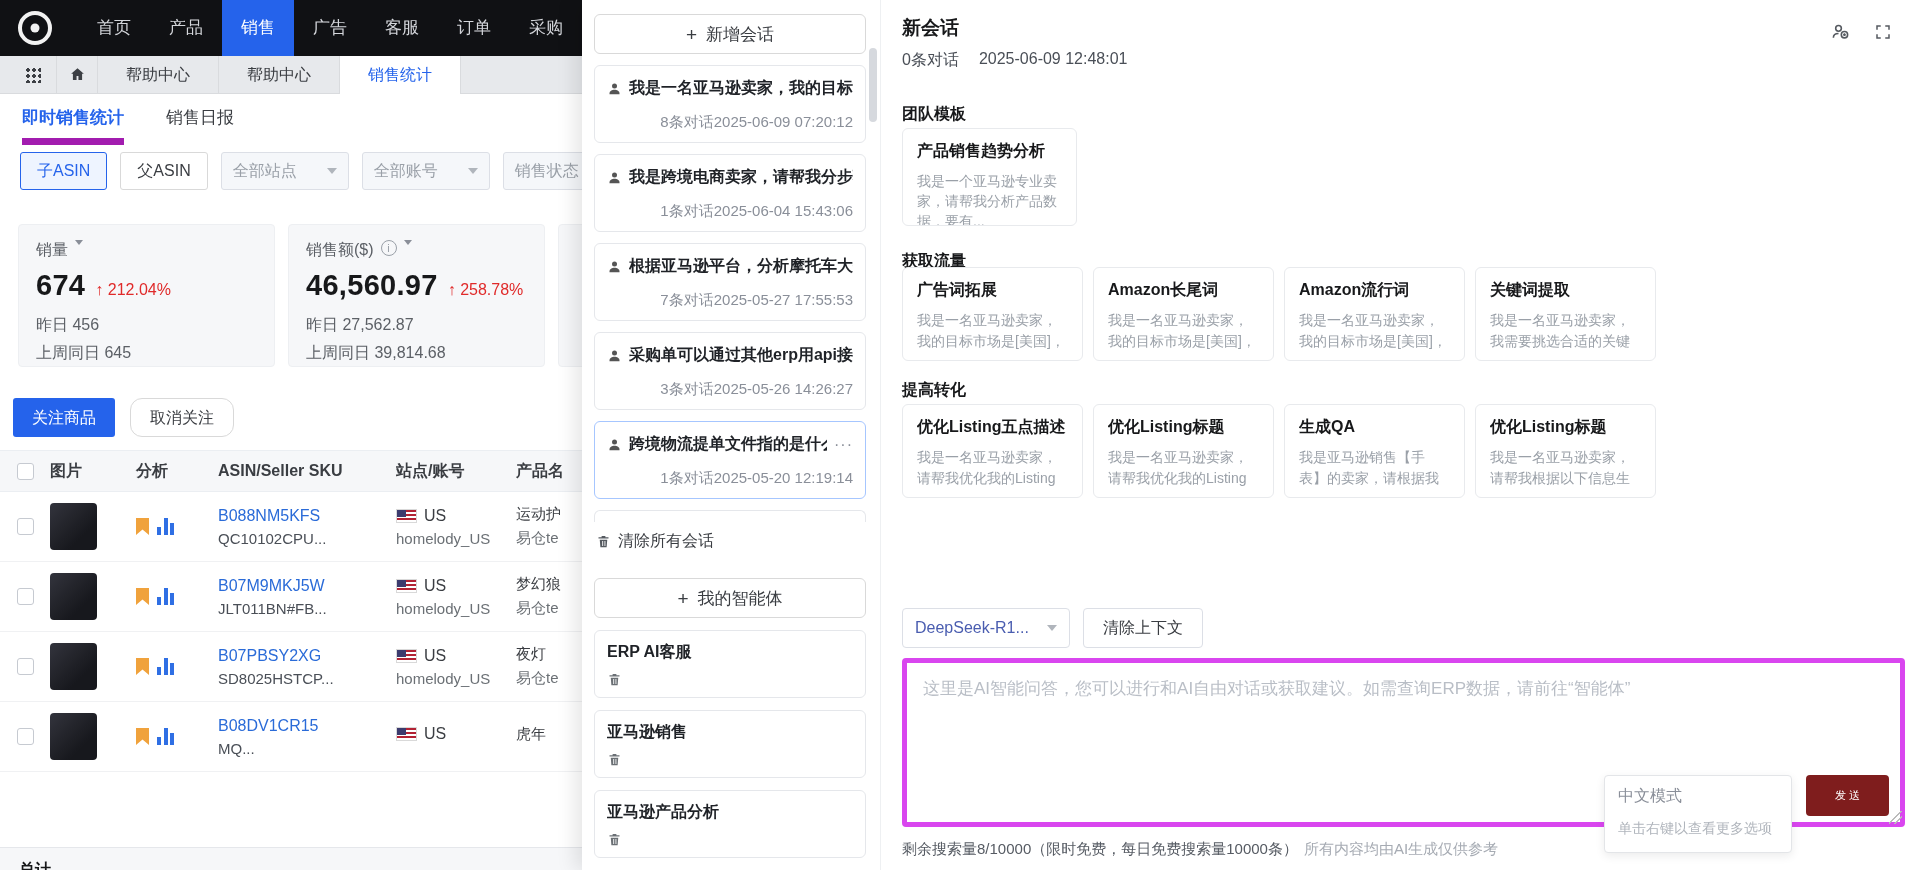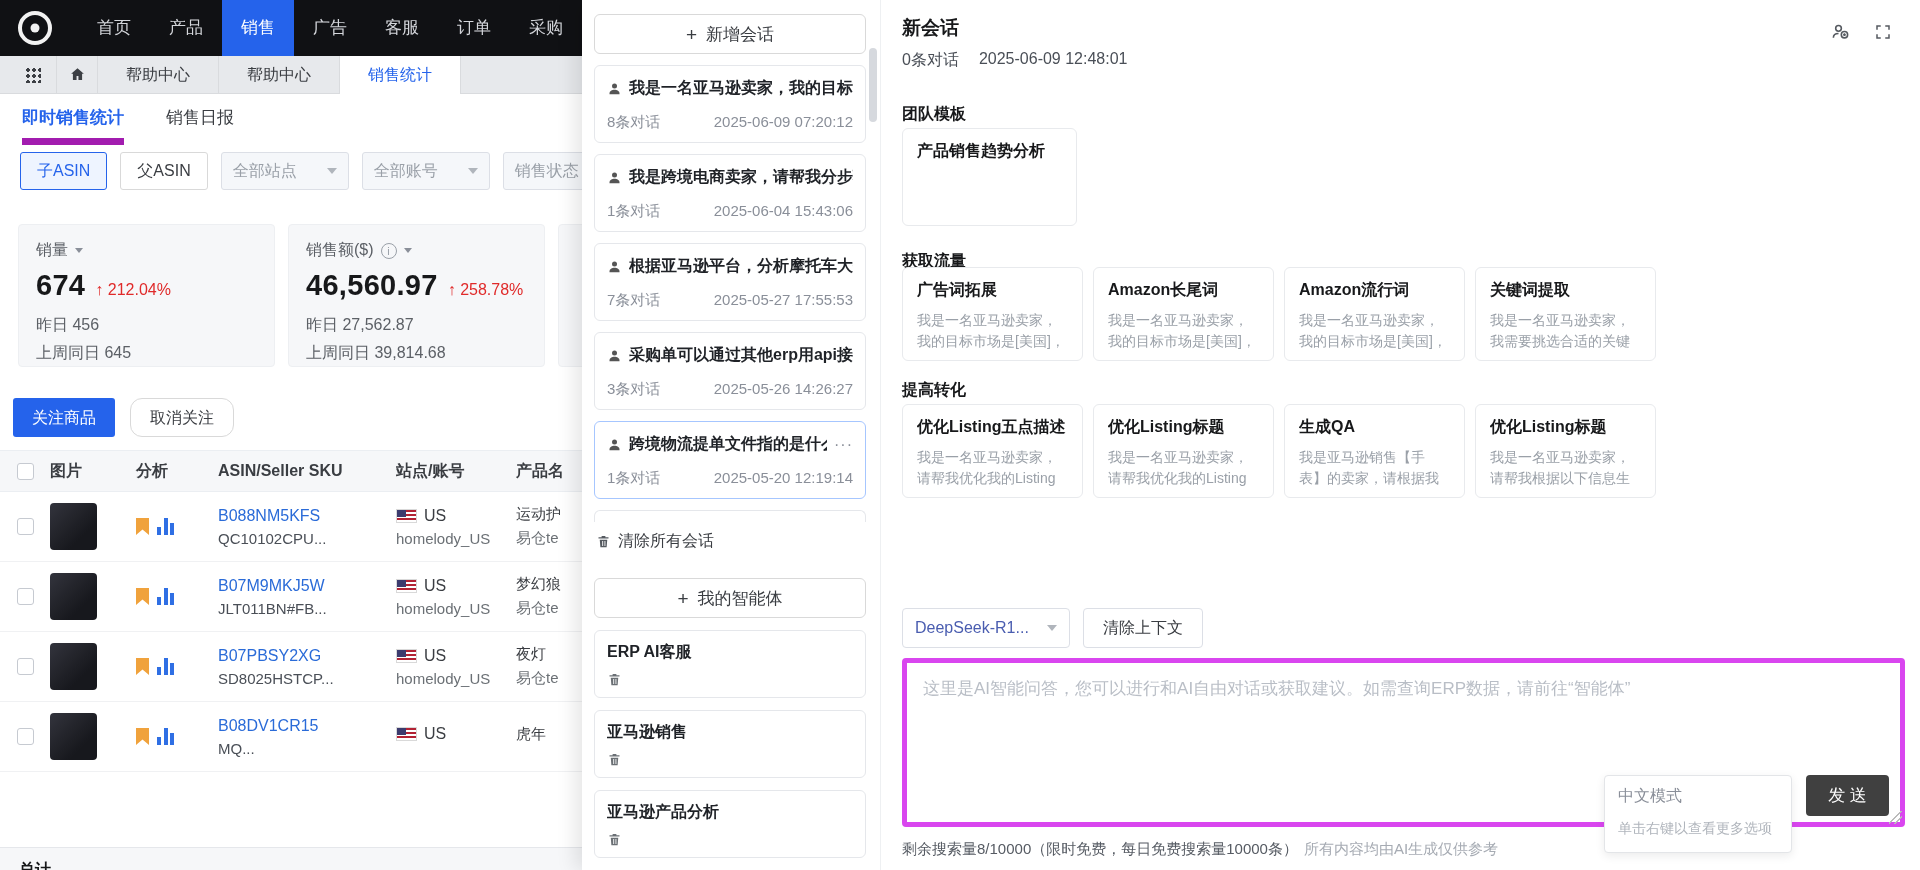--- a/index.html
+++ b/index.html
@@ -47,21 +47,21 @@
   .fbtn.plain { border:1px solid #d9d9d9; color:#3a3d42; background:#fff; }
   .fselect { height:38px; width:128px; border:1px solid #dcdfe6; background:#f5f7fa; color:#9aa0a8;
     border-radius:3px; font-size:16px; padding:0 11px; display:flex; align-items:center;
     justify-content:space-between; cursor:pointer; }
   .caret { width:0; height:0; border-left:5px solid transparent; border-right:5px solid transparent;
     border-top:6px solid #b0b5bc; flex:none; }
   .caret.sm { border-left-width:4px; border-right-width:4px; border-top-width:5px; border-top-color:#8a8f99; }
 
   .stat-card { position:absolute; top:130px; width:257px; height:143px; background:#f6f7f9;
     border:1px solid #edeff2; border-radius:4px; padding:15px 17px; }
-  .stat-label { font-size:16px; color:#5c6066; display:flex; align-items:center; gap:7px; cursor:pointer; }
+  .stat-label { font-size:16px; color:#5c6066; display:flex; align-items:flex-start; gap:7px; cursor:pointer; }
   .info-icon { width:16px; height:16px; border:1px solid #9aa0a8; border-radius:50%;
     color:#9aa0a8; font-size:11px; display:flex; align-items:center; justify-content:center; }
   .info-icon::after { content:"i"; }
   .stat-value-row { margin-top:8px; display:flex; align-items:baseline; gap:10px; }
   .stat-value { font-size:29px; font-weight:bold; color:#17181a; letter-spacing:0.3px; }
   .stat-change { color:#e02a2a; font-size:16px; }
   .stat-sub { margin-top:13px; font-size:16px; color:#5c6066; }
   .stat-sub + .stat-sub { margin-top:7px; }
 
   .row-actions { position:absolute; top:304px; left:13px; display:flex; gap:15px; }
@@ -110,21 +110,21 @@
     padding:14px 14px 0 12px; }
   .big-btn { height:40px; border:1px solid #d9d9d9; border-radius:6px; background:#fff;
     display:flex; align-items:center; justify-content:center; gap:9px; font-size:17px; color:#3a3d42; cursor:pointer; }
   .plus-glyph { font-size:19px; color:#3a3d42; line-height:1; }
   .session-item { margin-top:11px; border:1px solid #e5e7eb; border-radius:6px; padding:12px; height:78px; cursor:pointer; }
   .session-item.selected { border-color:#a6c6ff; }
   .s-title-row { display:flex; align-items:center; gap:7px; }
   .s-title { font-size:16px; font-weight:bold; color:#1f2227; white-space:nowrap; overflow:hidden;
     text-overflow:clip; flex:1; }
   .more-icon { color:#8a8f99; font-size:16px; letter-spacing:1px; flex:none; cursor:pointer; }
-  .s-meta { margin-top:14px; display:flex; justify-content:space-between; font-size:15px; color:#8a8f99; }
+  .s-meta { margin-top:14px; display:flex; justify-content:flex-end; font-size:15px; color:#8a8f99;margin-left:34px; }
   .session-partial { margin-top:11px; height:12px; border:1px solid #e5e7eb; border-bottom:none;
     border-radius:6px 6px 0 0; }
   .clear-all { margin-top:9px; display:flex; align-items:center; gap:7px; font-size:16px;
     color:#3a3d42; cursor:pointer; padding-left:2px; }
   .agents-btn { margin-top:26px; }
   .agent-item { margin-top:12px; border:1px solid #e5e7eb; border-radius:6px; padding:11px 12px; height:68px; cursor:pointer; }
   .agent-name { font-size:16px; font-weight:bold; color:#1f2227; white-space:nowrap; overflow:hidden; }
   .agent-trash { margin-top:9px; }
   .v-scroll-thumb { position:absolute; right:3px; top:48px; width:8px; height:74px;
     background:#d6d9de; border-radius:4px; cursor:pointer; }
@@ -159,22 +159,22 @@
     background:linear-gradient(135deg,transparent 0 45%,#bbb 45% 52%,transparent 52% 68%,#bbb 68% 75%,transparent 75%); }
 
   .quota-line { position:absolute; top:840px; left:21px; font-size:15px; color:#565b63; white-space:nowrap; }
   .quota-line .dim { color:#a6abb3; margin-left:6px; }
 
   .context-menu { position:absolute; left:723px; top:775px; width:188px; height:78px; background:#fff;
     border:1px solid #e3e5e8; border-radius:4px; box-shadow:0 3px 10px rgba(0,0,0,0.08); z-index:6; }
   .ctx-item { padding:10px 13px 4px; font-size:16px; color:#8a8f99; cursor:pointer; white-space:nowrap; }
   .ctx-hint { padding:9px 13px; font-size:14px; color:#b0b5bc; white-space:nowrap; }
 
-  .send-btn { position:absolute; left:925px; top:775px; width:83px; height:41px; background:#404040;
-    color:#fff; border:none; border-radius:4px; font-size:17px; cursor:pointer; z-index:6;
+  .send-btn { position:absolute; left:925px; top:775px; width:83px; height:41px; background:#7f1d1d;
+    color:#fff; border:none; border-radius:4px; font-size:11px; cursor:pointer; z-index:6;
     font-family:"Liberation Sans","DejaVu Sans",sans-serif; }
 </style>
 </head>
 <body>
 
 <div class="screen">
 
   <header class="topbar">
     <div class="logo"></div>
     <nav class="topnav">
@@ -551,20 +551,21 @@
       <span class="icon-btn">
         <svg width="18" height="18" viewBox="0 0 24 24" fill="none" stroke="#555a60" stroke-width="2">
             <path d="M4 9V4h5M15 4h5v5M20 15v5h-5M9 20H4v-5"></path>
           </svg>
       </span>
     </div>
 
     <div class="section-label" style="top:104px;">团队模板</div>
     <div class="tpl-card team-card" style="left:21px; top:128px;">
       <div class="card-title">产品销售趋势分析</div>
+      <div class="card-desc">我是一个亚马逊专业卖家，请帮我分析产品数据，要有...</div>
     </div>
 
     <div class="section-label" style="top:251px;">获取流量</div>
     <div class="tpl-card grid-card" style="left:21px; top:267px;">
       <div class="card-title">广告词拓展</div>
       <div class="card-desc">我是一名亚马逊卖家，我的目标市场是[美国]，以下是...</div>
     </div>
     <div class="tpl-card grid-card" style="left:212px; top:267px;">
       <div class="card-title">Amazon长尾词</div>
       <div class="card-desc">我是一名亚马逊卖家，我的目标市场是[美国]，以下是...</div>

